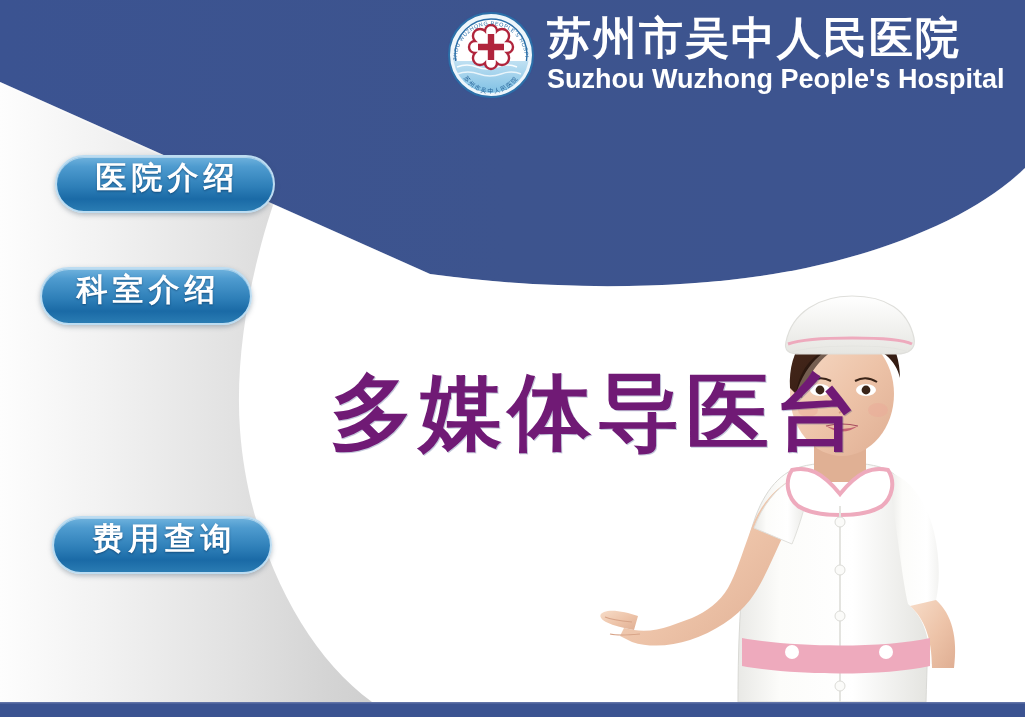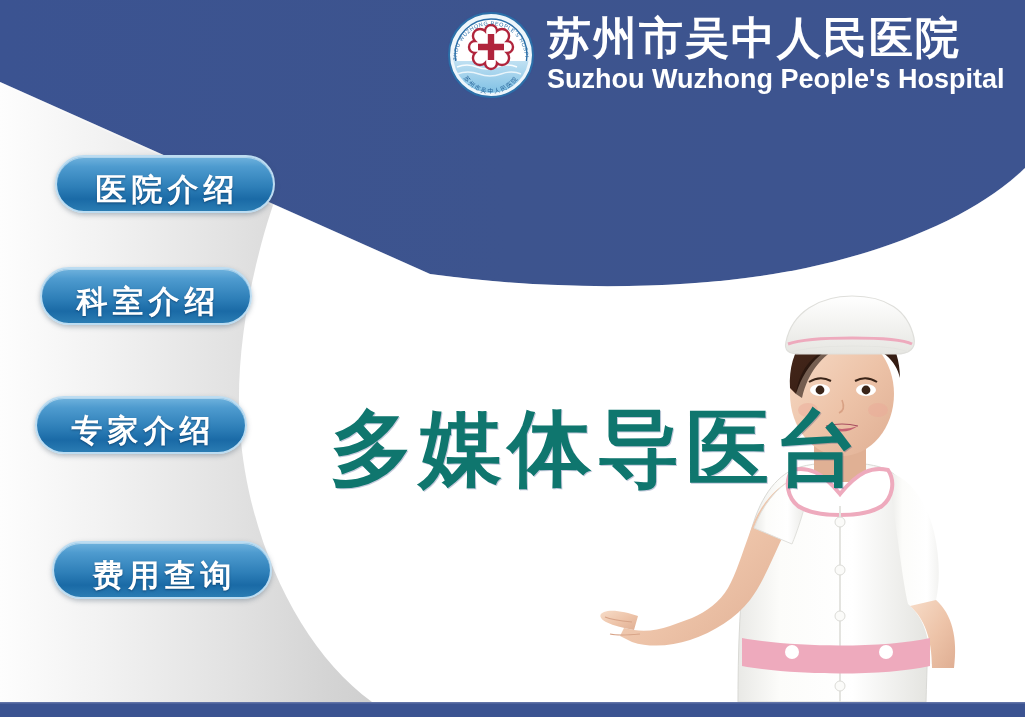--- a/index.html
+++ b/index.html
@@ -38,41 +38,40 @@
 
   
   .nav { position:absolute; left:0; top:0; width:320px; height:717px; z-index:8; }
   .nav-btn {
     position:absolute;
     height:58px;
     border-radius:29px;
     background:linear-gradient(to bottom,#6fb2dd 0%,#4e9bcf 18%,#2e7fb8 55%,#1a6aa6 78%,#2a7cb3 100%);
     border:2px solid #bcdcf1;
     box-shadow:0 2px 5px rgba(60,80,100,0.35), inset 0 1px 0 rgba(255,255,255,0.45);
-    display:flex; align-items:flex-end; justify-content:center;
+    display:flex; align-items:flex-start; justify-content:center;
     cursor:pointer;
   }
   .nav-btn span {
     color:#ffffff; font-size:31px; font-weight:bold;
     letter-spacing:5px; text-indent:5px;
     text-shadow:0 1px 2px rgba(0,40,80,0.55);
     white-space:nowrap;
   }
   .nav-btn.b0 { left:55px; top:155px; width:220px; }
   .nav-btn.b1 { left:40px; top:267px; width:212px; }
   .nav-btn.b2 { left:35px; top:396px; width:212px; }
-  .nav-btn.b3 { left:52px; top:516px; width:220px;margin-top:25px; }
+  .nav-btn.b3 { left:52px; top:516px; width:220px; }
 
   
   .main-title {
     position:absolute; left:330px; top:358px;
     font-size:83px; font-weight:bold; letter-spacing:6px;
-    color:#0f766e; white-space:nowrap; z-index:7;
+    color:#701a75; white-space:nowrap; z-index:7;
     text-shadow:1px 1px 0 rgba(20,40,110,0.25);
-    margin-top:36px;
   }
 
   
   .nurse { position:absolute; left:596px; top:282px; width:429px; height:420px; z-index:5; }
 </style>
 </head>
 <body>
 
 <div id="stage">
 
@@ -250,21 +249,18 @@
 
   <div class="main-title">多媒体导医台</div>
 
   <div class="nav">
     <div class="nav-btn b0">
       <span>医院介绍</span>
     </div>
     <div class="nav-btn b1">
       <span>科室介绍</span>
     </div>
-    <div class="nav-btn b2">
-      <span>专家介绍</span>
-    </div>
     <div class="nav-btn b3">
       <span>费用查询</span>
     </div>
   </div>
 
 </div>
 
 </body></html>

